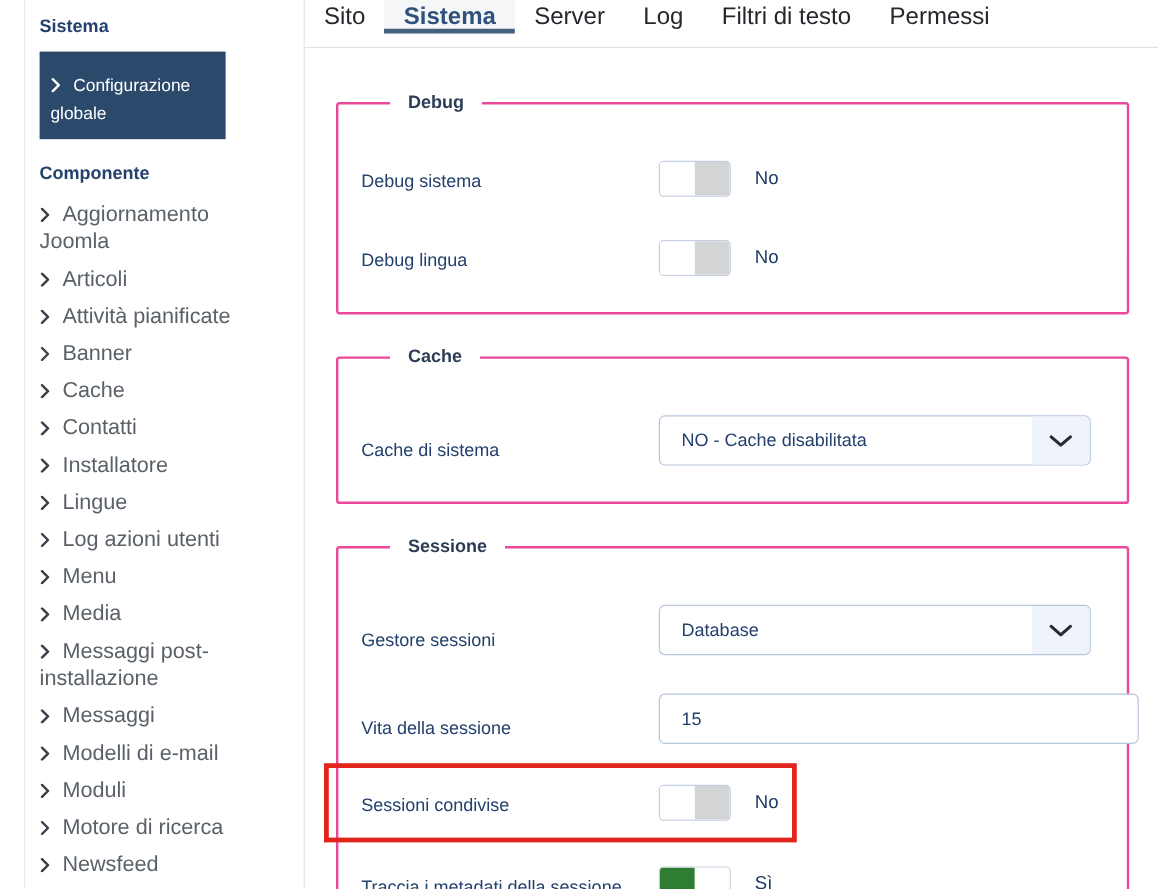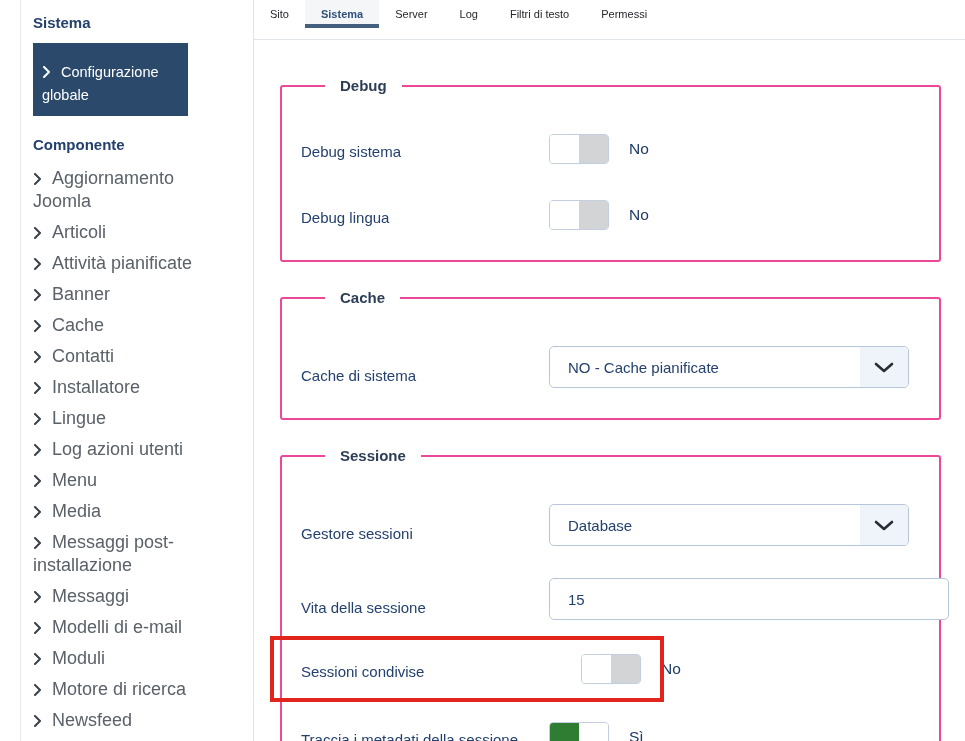--- a/index.html
+++ b/index.html
@@ -35,21 +35,21 @@
     margin-bottom: 8px; cursor: pointer;
   }
   .chev { display: inline-block; margin-right: 9px; color: #39414a; }
   .chev svg { display: inline-block; vertical-align: -1px; }
 
   
   .main { flex: 1; display: flex; flex-direction: column; min-width: 0; }
   .tabs { display: flex; height: 40px; border-bottom: 1px solid #dfe4ea; flex: none; }
   .tab {
     border: none; background: transparent; height: 28px; padding: 0 16px;
-    font-family: inherit; font-size: 11px; color: #24272c; cursor: pointer;
+    font-family: inherit; font-size: 20px; color: #24272c; cursor: pointer;
   }
   .tab.active {
     background: #f5f6f7; color: #2f517c; font-weight: 700;
     box-shadow: inset 0 -4px 0 #44607e;
   }
 
   .content { flex: 1; overflow: hidden; padding: 24px 24px 0 26px; }
   fieldset {
     border: 2px solid #ec4899; border-radius: 3px;
     margin: 0 0 27px; padding: 24px 56px 30px 19px; min-width: 0;
@@ -92,21 +92,21 @@
     border-radius: 0 4px 4px 0; display: flex; align-items: center; justify-content: center;
   }
 
   
   .text-input {
     width: 400px; height: 42px; border: 1px solid #b7c6da; border-radius: 5px;
     padding: 0 12px 0 18px; font-family: inherit; font-size: 15px; color: #24416e;
   }
 
   
-  .row.highlighted { position: relative; gap: 32px; }
+  .row.highlighted { position: relative; }
   .red-frame {
     position: absolute; left: -31px; top: -18px; width: 394px; height: 66px;
     border: 4px solid #e1251d; pointer-events: none;
   }
 </style>
 </head>
 <body>
 
 <div class="app">
 
@@ -217,21 +217,21 @@
         </div>
       </fieldset>
 
       <fieldset>
         <legend>Cache</legend>
 
         <div class="row mt16">
           <label class="flabel">Cache di sistema</label>
           <div class="ctrl">
             <div class="select">
-              <span class="sel-text">NO - Cache pianificate</span>
+              <span class="sel-text">NO - Cache disabilitata</span>
               <span class="sel-caret">
                   <svg width="20" height="11" viewBox="0 0 20 11">
                     <path d="M2 2l8 7 8-7" fill="none" stroke="#262d36" stroke-width="2.6" stroke-linecap="round" stroke-linejoin="round"></path>
                   </svg>
                 </span>
             </div>
           </div>
         </div>
       </fieldset>
 

